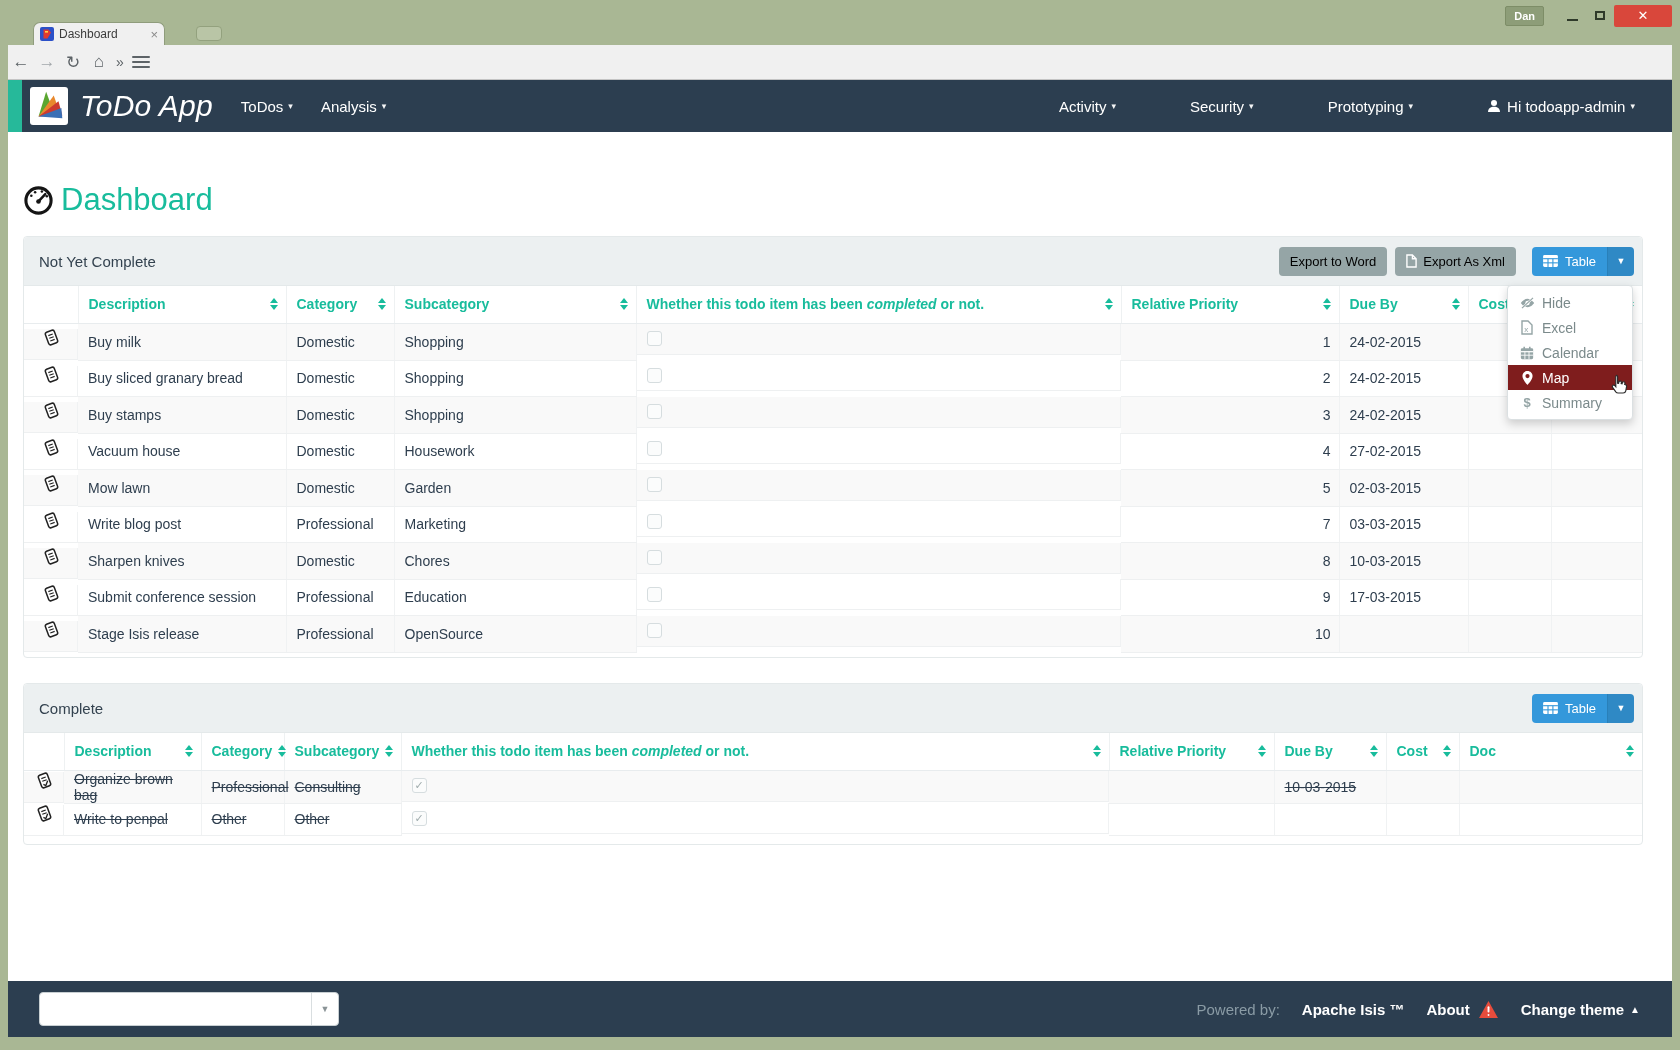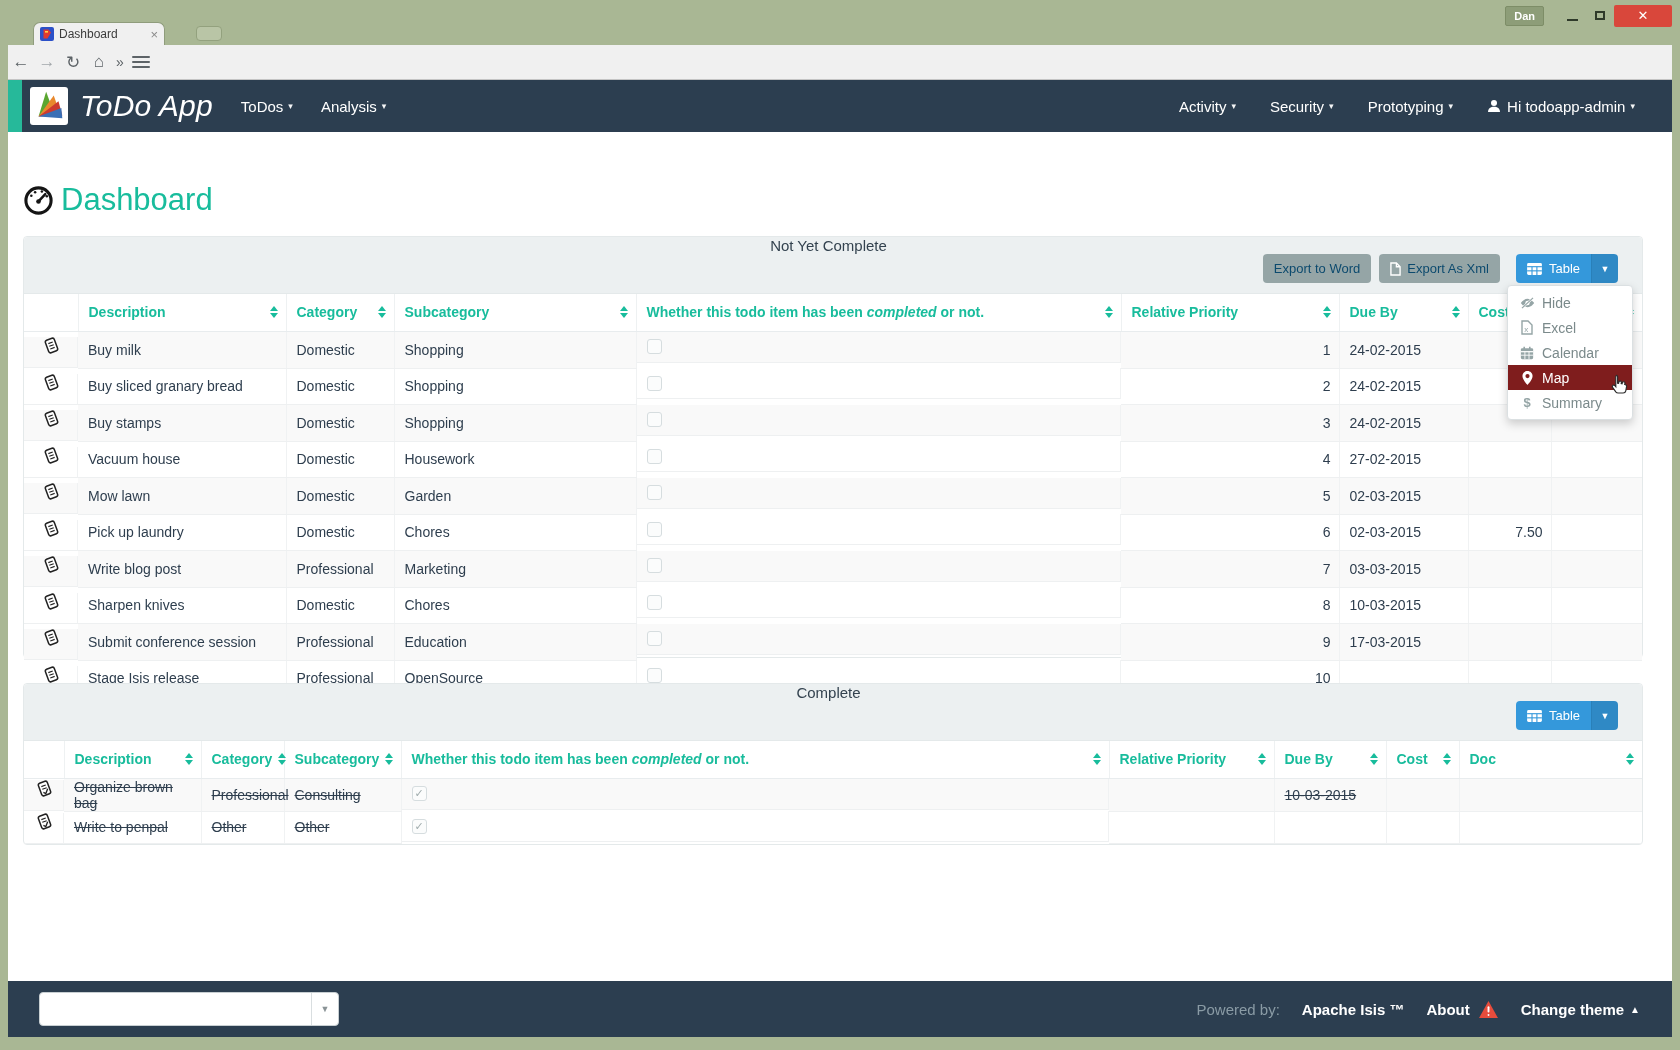--- a/index.html
+++ b/index.html
@@ -32,34 +32,34 @@
   .burger{width:18px;margin:0 10px 0 4px;}
   .burger div{height:2.5px;background:#5d6367;margin:2.5px 0;border-radius:1px;}
 
   
   .navbar{position:absolute;left:8px;top:80px;width:1664px;height:52px;background:#2c3e50;display:flex;align-items:center;color:#fff;}
   .ribbon{position:absolute;left:0px;top:0px;width:14px;height:74px;background:#26b99a;clip-path:polygon(0 0,100% 0,100% 100%,50% 86%,0 100%);}
   .brandlogo{width:38px;height:38px;background:#fff;border-radius:3px;margin-left:22px;}
   .brandname{font-size:30px;margin-left:12px;letter-spacing:.2px;font-style:italic;}
   .navitem{font-size:15px;margin-left:28px;display:flex;align-items:center;white-space:nowrap;}
   .caret{font-size:9px;margin-left:5px;opacity:.95;}
-  .navright{margin-left:auto;display:flex;align-items:center;margin-right:37px;}
+  .navright{margin-left:auto;display:flex;align-items:center;margin-right:37px;gap:40px;}
   .navright .navitem{margin-left:34px;}
   .uicon{width:14px;height:14px;margin-right:6px;}
 
   
   .content{position:absolute;left:8px;top:132px;width:1664px;height:849px;background:#fff;}
   .h1{position:absolute;left:15px;top:50px;display:flex;align-items:center;}
   .h1 .txt{color:#18bc9c;font-size:31px;margin-left:7px;}
 
   .panel{position:absolute;left:15px;width:1620px;background:#fff;border:1px solid #e4e9ea;border-radius:4px;}
-  .phead{height:57px;background:#ecf0f1;border-bottom:1px solid #e4e9ea;border-radius:4px 4px 0 0;display:flex;align-items:center;padding:0 24px 0 15px;flex-direction:column;}
+  .phead{height:49px;background:#ecf0f1;border-bottom:1px solid #e4e9ea;border-radius:4px 4px 0 0;display:flex;align-items:center;padding:0 8px 0 15px;}
   .ptitle{font-size:15px;color:#33424f;}
   .pbtns{margin-left:auto;display:flex;align-items:center;}
-  .btn{height:29px;border-radius:4px;color:#0c4a6e;font-size:13px;display:flex;align-items:center;padding:0 11px;margin-left:8px;}
+  .btn{height:29px;border-radius:4px;color:#000000;font-size:13px;display:flex;align-items:center;padding:0 11px;margin-left:8px;}
   .btn.gray{background:#95a5a6;}
   .btn .fic{margin-right:6px;display:flex;}
   .splitbtn{display:flex;margin-left:16px;}
   .splitbtn .main{background:#3498db;border-radius:4px 0 0 4px;height:29px;color:#fff;font-size:13px;display:flex;align-items:center;padding:0 11px;}
   .splitbtn .main svg{margin-right:7px;}
   .splitbtn .arrow{background:#2f89c5;border-left:1px solid #2980b9;border-radius:0 4px 4px 0;width:27px;height:29px;display:flex;align-items:center;justify-content:center;color:#fff;font-size:9px;}
 
   table.grid{border-collapse:collapse;table-layout:fixed;width:100%;}
   table.grid th{height:37px;border-bottom:1px solid #e8ecee;border-right:1px solid #eef1f2;padding:0 8px 0 10px;text-align:left;vertical-align:middle;}
   table.grid td{height:31px;border-bottom:1px solid #eef0f1;border-right:1px solid #f0f2f3;padding:0 8px 0 10px;font-size:14px;color:#2e3e4e;vertical-align:middle;}
@@ -418,42 +418,20 @@
               </td>
               <td>Mow lawn</td>
               <td>Domestic</td>
               <td>Garden</td>
               <td style="display:flex;align-items:center;height:31px;">
                 <span class="cb"></span>
               </td>
               <td class="num">5</td>
               <td>02-03-2015</td>
               <td class="num"></td>
-              <td></td>
-            </tr>
-          <tr>
-              <td class="cicon">
-                <svg width="17" height="17" viewBox="0 0 18 18">
-                  <g transform="rotate(-20 9 9)">
-                    <rect x="4" y="2" width="10" height="14" rx="2" fill="#fff" stroke="#222" stroke-width="1.6"></rect>
-                    <line x1="6.5" y1="6" x2="11.5" y2="6" stroke="#222" stroke-width="1.2"></line>
-                    <line x1="6.5" y1="9" x2="11.5" y2="9" stroke="#222" stroke-width="1.2"></line>
-                    <line x1="6.5" y1="12" x2="11.5" y2="12" stroke="#222" stroke-width="1.2"></line>
-                  </g>
-                </svg>
-              </td>
-              <td>Pick up laundry</td>
-              <td>Domestic</td>
-              <td>Chores</td>
-              <td style="display:flex;align-items:center;height:31px;">
-                <span class="cb"></span>
-              </td>
-              <td class="num">6</td>
-              <td>02-03-2015</td>
-              <td class="num">7.50</td>
               <td></td>
             </tr>
           <tr>
               <td class="cicon">
                 <svg width="17" height="17" viewBox="0 0 18 18">
                   <g transform="rotate(-20 9 9)">
                     <rect x="4" y="2" width="10" height="14" rx="2" fill="#fff" stroke="#222" stroke-width="1.6"></rect>
                     <line x1="6.5" y1="6" x2="11.5" y2="6" stroke="#222" stroke-width="1.2"></line>
                     <line x1="6.5" y1="9" x2="11.5" y2="9" stroke="#222" stroke-width="1.2"></line>
                     <line x1="6.5" y1="12" x2="11.5" y2="12" stroke="#222" stroke-width="1.2"></line>

